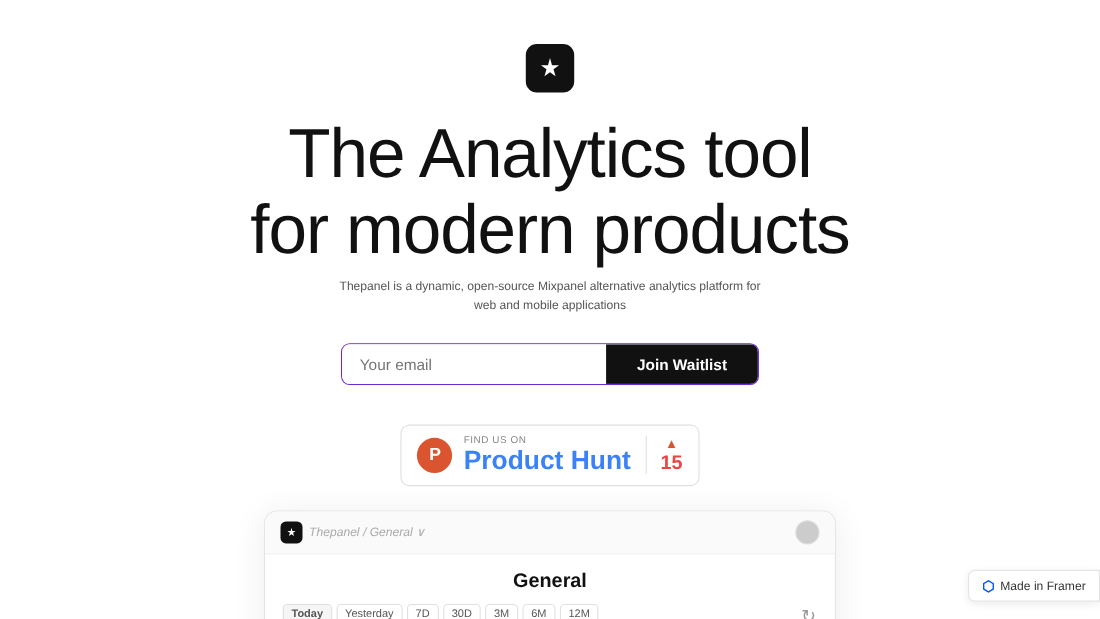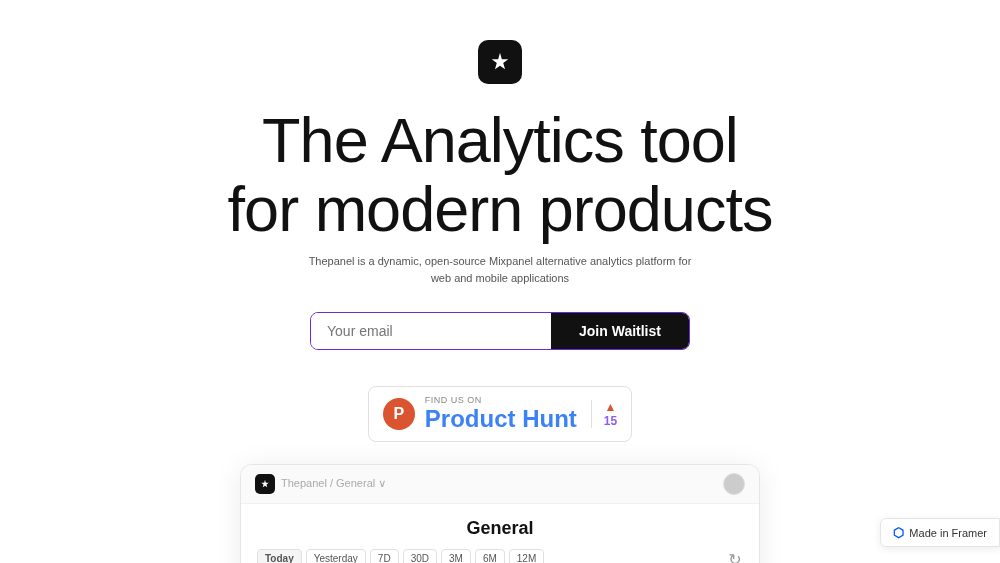--- a/index.html
+++ b/index.html
@@ -139,43 +139,44 @@
       padding-left: 12px;
       margin-left: 4px;
     }
 
     .ph-arrow {
       color: #DA552F;
       font-size: 12px;
     }
 
     .ph-number {
-      font-size: 12px;
+      font-size: 18px;
       font-weight: 700;
-      color: #8b5cf6;
+      color: #ef4444;
     }
 
     
     .dashboard-wrapper {
       width: 520px;
       margin: 0 auto;
       border: 1px solid #e5e5e5;
       border-radius: 12px;
       overflow: hidden;
       background: #fff;
       box-shadow: 0 4px 30px rgba(0,0,0,0.08);
     }
 
     .dash-topbar {
       display: flex;
       align-items: center;
       justify-content: space-between;
       padding: 8px 14px;
       border-bottom: 1px solid #f0f0f0;
       background: #fafafa;
+      font-style: italic;
     }
 
     .dash-topbar-left {
       display: flex;
       align-items: center;
       gap: 6px;
     }
 
     .dash-mini-logo {
       width: 20px;

